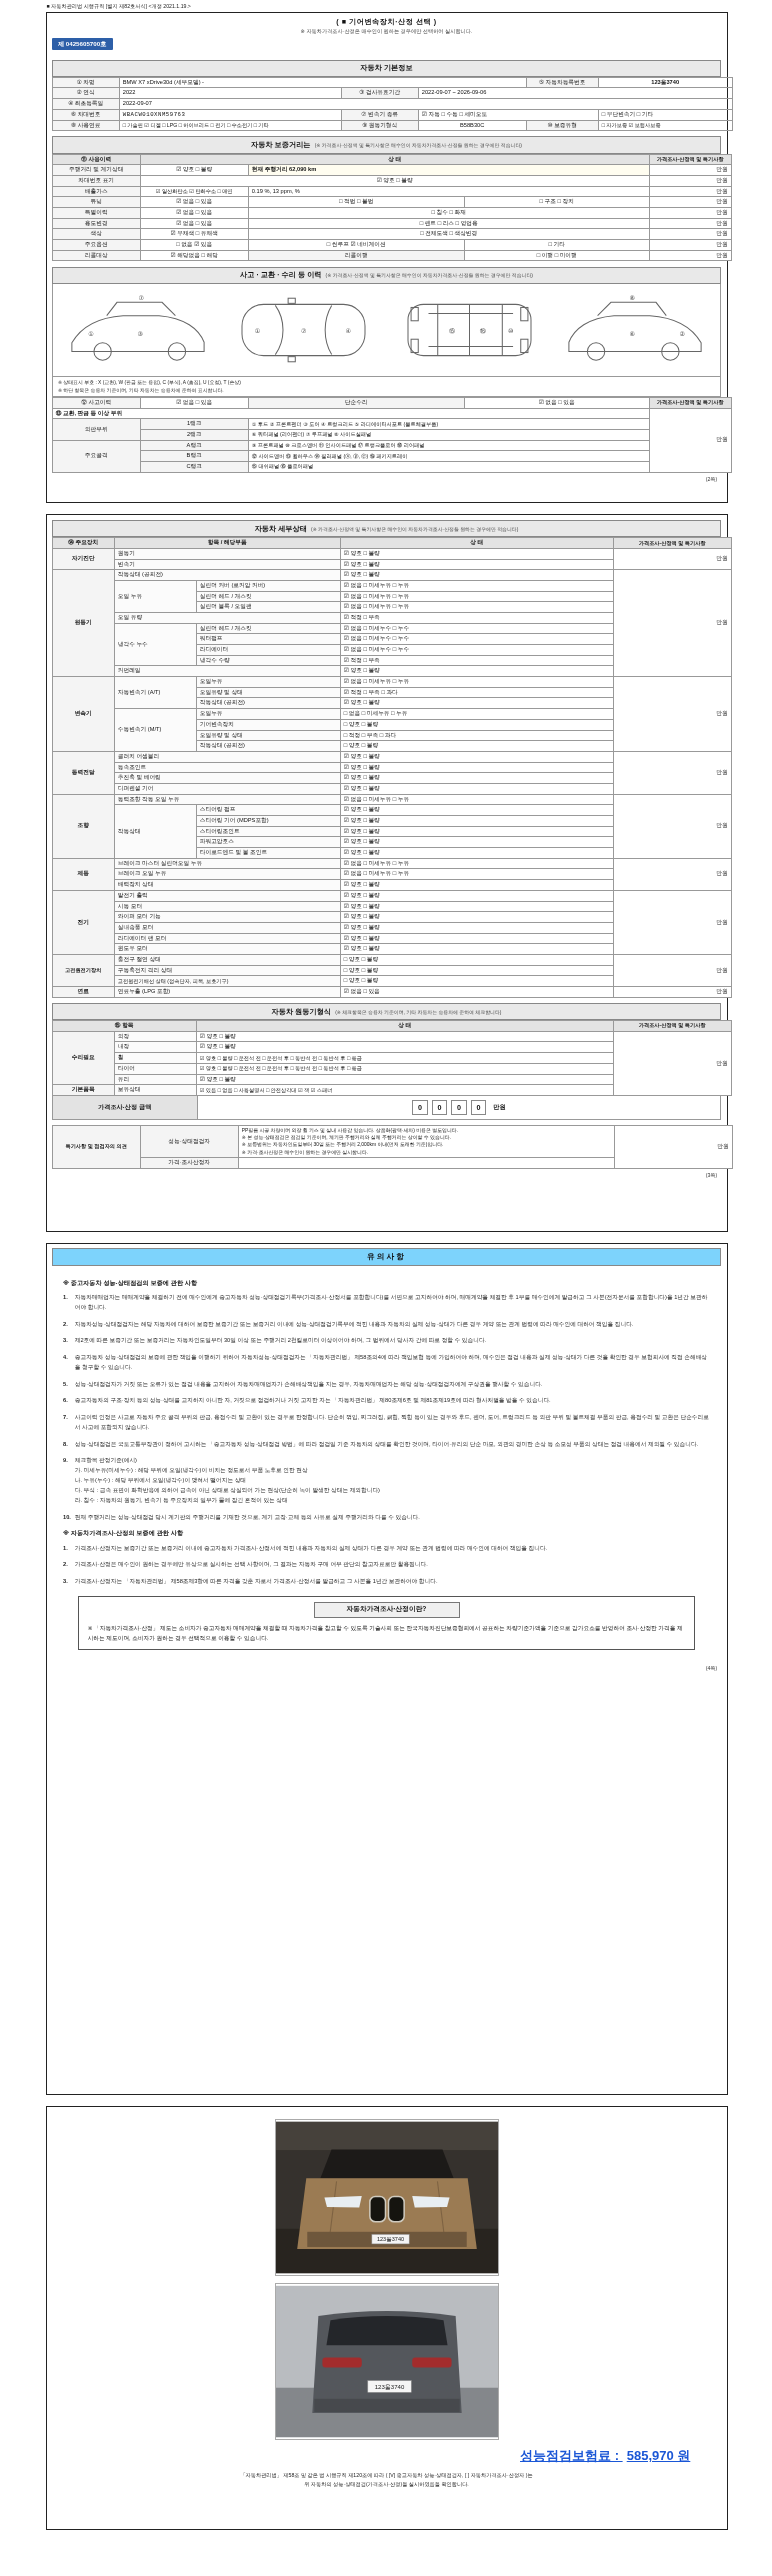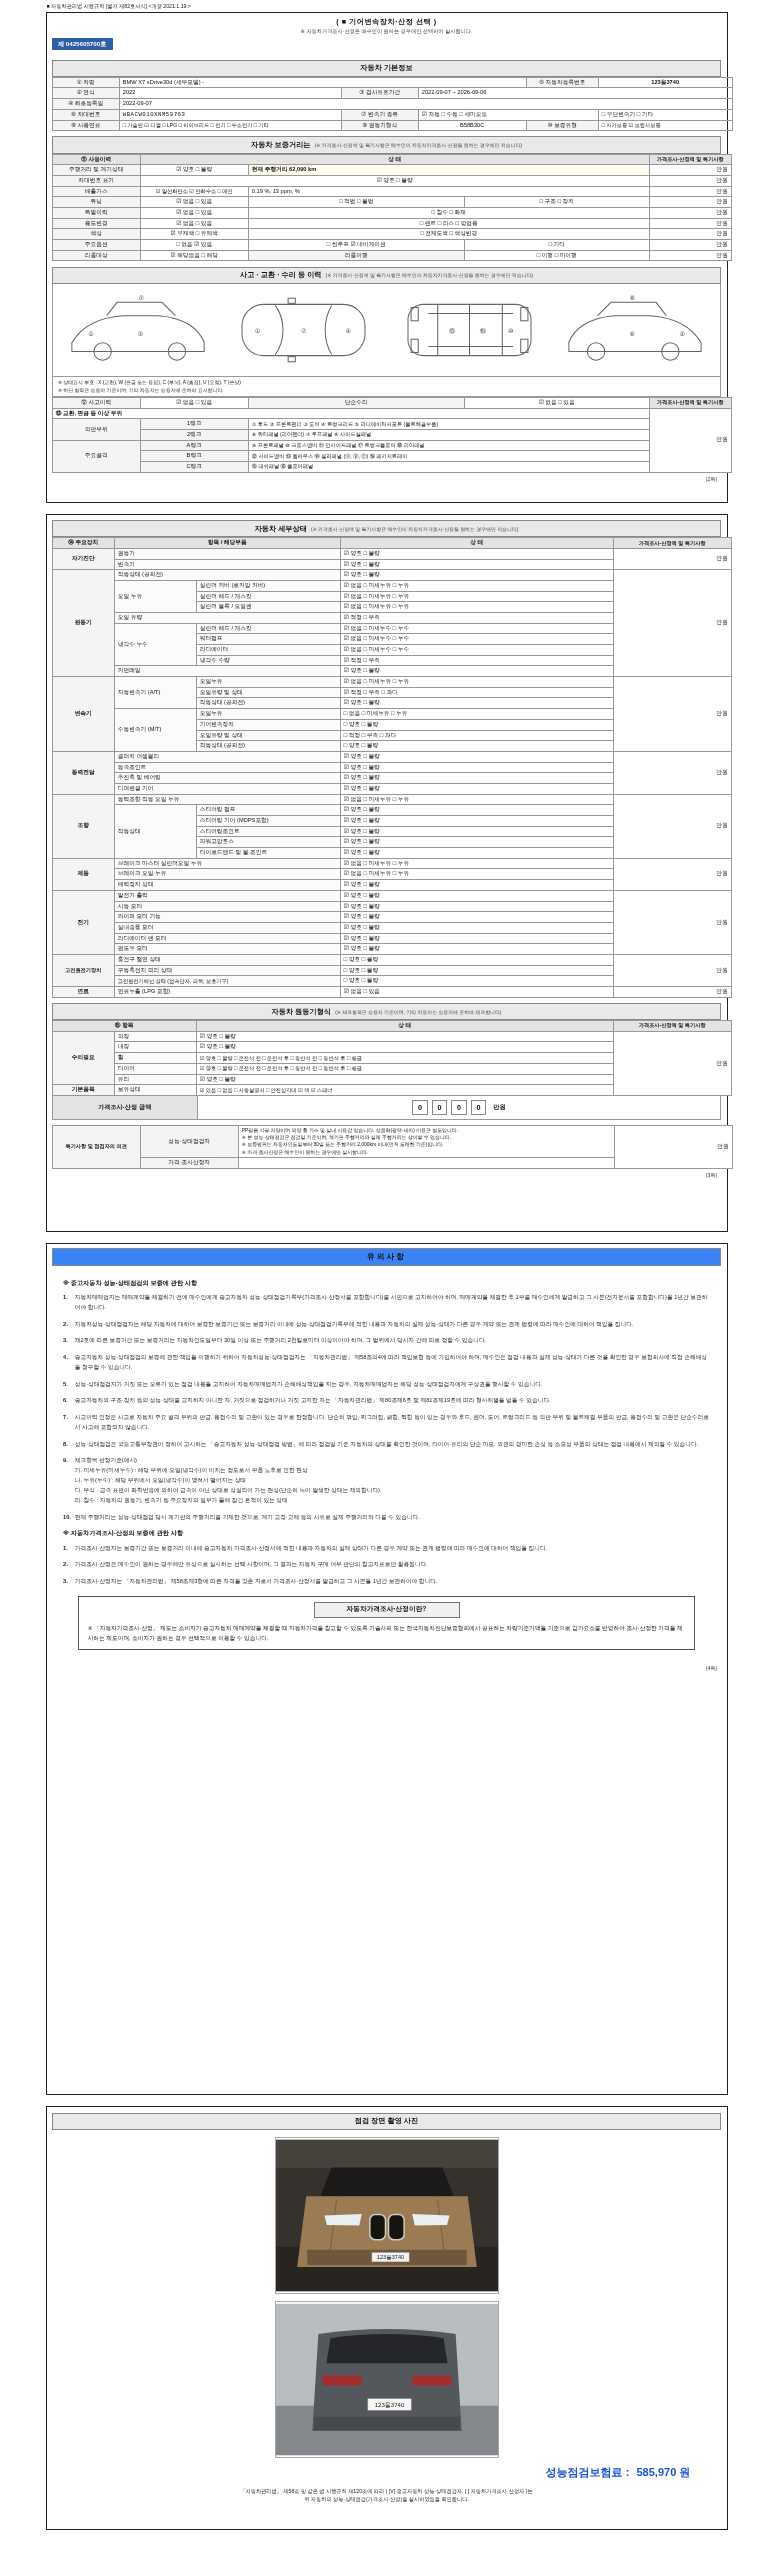--- a/index.html
+++ b/index.html
@@ -31,35 +31,35 @@
   td.odo{font-weight:bold;background:#fffdf0;}
   .diagram-wrap{border:0.5px solid #999;border-top:none;display:flex;justify-content:space-around;align-items:center;padding:5.2px 3.1px;}
   .diagram-wrap svg{width:155px;height:82px;}
   .diagram-notes{border:0.5px solid #999;border-top:none;font-size:4.9px;padding:1.5px 5.2px;line-height:1.6;color:#222;}
   .page-mark{text-align:right;font-size:5.2px;color:#333;padding:3.1px 4.1px 2.1px;}
   .cost-row{display:flex;border:0.5px solid #999;border-top:none;align-items:stretch;}
   .cost-label{width:144px;background:#e3e3e3;font-weight:bold;text-align:center;font-size:6.2px;border-right:0.5px solid #999;display:flex;align-items:center;justify-content:center;padding:4.1px 0;}
   .cost-boxes{flex:1;display:flex;align-items:center;justify-content:center;gap:4.1px;padding:3.6px 6.2px;}
   .digit{display:inline-block;width:13.4px;height:13.4px;border:0.5px solid #888;text-align:center;line-height:13.4px;font-weight:bold;font-size:7.2px;background:#fff;}
   .cost-unit{font-size:6.2px;font-weight:bold;margin-left:3.1px;}
-  .notice-head{background:#3b82f6;border:0.5px solid #888;text-align:center;font-weight:bold;font-size:7.7px;padding:3.1px 0;letter-spacing:2.1px;}
+  .notice-head{background:#7dd3fc;border:0.5px solid #888;text-align:center;font-weight:bold;font-size:7.7px;padding:3.1px 0;letter-spacing:2.1px;}
   .notice-body{padding:7.2px 11.3px 5.2px;}
   .notice-sub{font-size:6.2px;font-weight:bold;margin:5.2px 0 5.2px;}
   .n-item{display:flex;gap:3.6px;font-size:5.7px;line-height:1.75;margin-bottom:6.7px;color:#1c1c1c;}
   .n-no{min-width:8.2px;font-weight:bold;}
   .n-tx{white-space:pre-line;flex:1;}
   .info-box{border:0.8px solid #555;margin:9.3px 15.5px 6.2px;padding:5.2px 8.2px 6.2px;}
   .info-box-title{text-align:center;font-weight:bold;font-size:6.7px;border:0.5px solid #777;background:#f0f0f0;width:144px;margin:0 auto 5.2px;padding:2.1px 0;}
   .info-box-body{font-size:5.7px;line-height:1.8;white-space:pre-line;}
   .photo-wrap{display:flex;flex-direction:column;align-items:center;gap:7.2px;padding:7.2px 0 3.1px;}
   .photo{width:222px;height:155px;border:0.5px solid #aaa;display:block;}
   .sign-area{display:flex;justify-content:center;align-items:flex-end;gap:13.4px;padding:10.3px 0 2.1px;}
   .sign-label{font-size:8.2px;font-weight:bold;letter-spacing:4.1px;}
   .sign-line{display:inline-block;width:216px;border-bottom:0.5px solid #999;height:15.5px;}
-  .fee-line{text-align:right;font-size:11px;font-weight:bold;color:#1a56d6;padding:4.1px 31px 2.1px 0;}
+  .fee-line{text-align:right;font-size:13px;font-weight:bold;color:#1a56d6;padding:4.1px 31px 2.1px 0;text-decoration:underline;}
   .fee-val{margin-left:4.1px;}
   .footer-lines{text-align:center;font-size:5.2px;color:#222;line-height:1.7;padding:4.1px 0 6.2px;}
 </style>
 </head>
 <body>
 
 <div class="doc">
 
   <div class="formref">■ 자동차관리법 시행규칙 [별지 제82호서식] &lt;개정 2021.1.19.&gt;</div>
 
@@ -682,23 +682,20 @@
           <div class="info-box-title">자동차가격조사·산정이란?</div>
           <div class="info-box-body">※ 「자동차가격조사·산정」 제도는 소비자가 중고자동차 매매계약을 체결할 때 자동차가격을 참고할 수 있도록 기술사회 또는 한국자동차진단보증협회에서 공표하는 차량기준가액을 기준으로 감가요소를 반영하여 조사·산정한 가격을 제시하는 제도이며, 소비자가 원하는 경우 선택적으로 이용할 수 있습니다.</div>
         </div>
       </div>
       <div class="page-mark">(4쪽)</div>
     </div>
   </div>
 
   <div class="box" style="min-height:422px;">
     <div class="box-inner">
-      <div class="section-head" style="margin-top:1px;">
-        <span>점검 장면 촬영 사진</span>
-      </div>
       <div class="photo-wrap">
         <svg class="photo" viewBox="0 0 440 300">
           <rect width="440" height="300" fill="#35312d"></rect>
           <rect width="440" height="56" fill="#46413b"></rect>
           <rect y="212" width="440" height="88" fill="#28241f"></rect>
           <path d="M110,55 L330,55 L352,112 L88,112 Z" fill="#1c1a18"></path>
           <path d="M60,112 L380,112 L398,252 L42,252 Z" fill="#9b7b53"></path>
           <line x1="120" y1="118" x2="104" y2="246" stroke="#7d6242" stroke-width="2"></line>
           <line x1="320" y1="118" x2="336" y2="246" stroke="#7d6242" stroke-width="2"></line>
           <rect x="186" y="148" width="31" height="50" rx="11" fill="#15140f" stroke="#cfcabe" stroke-width="3"></rect>

